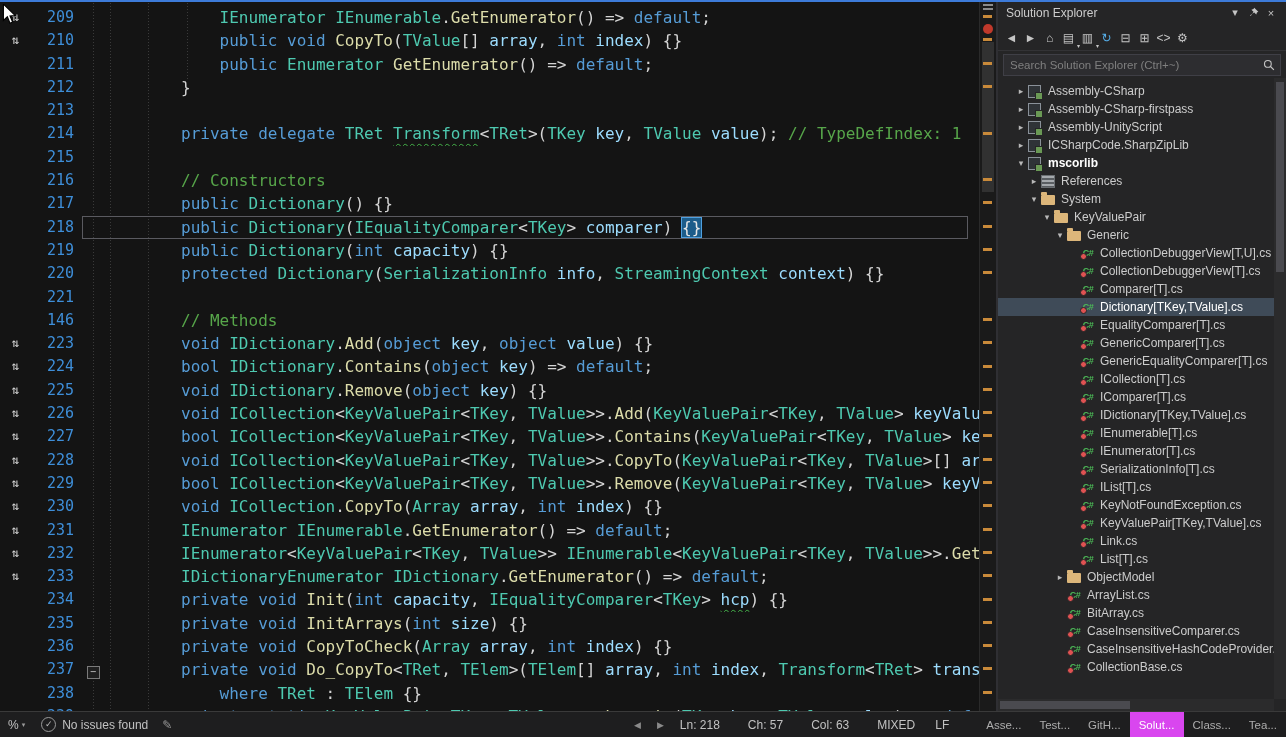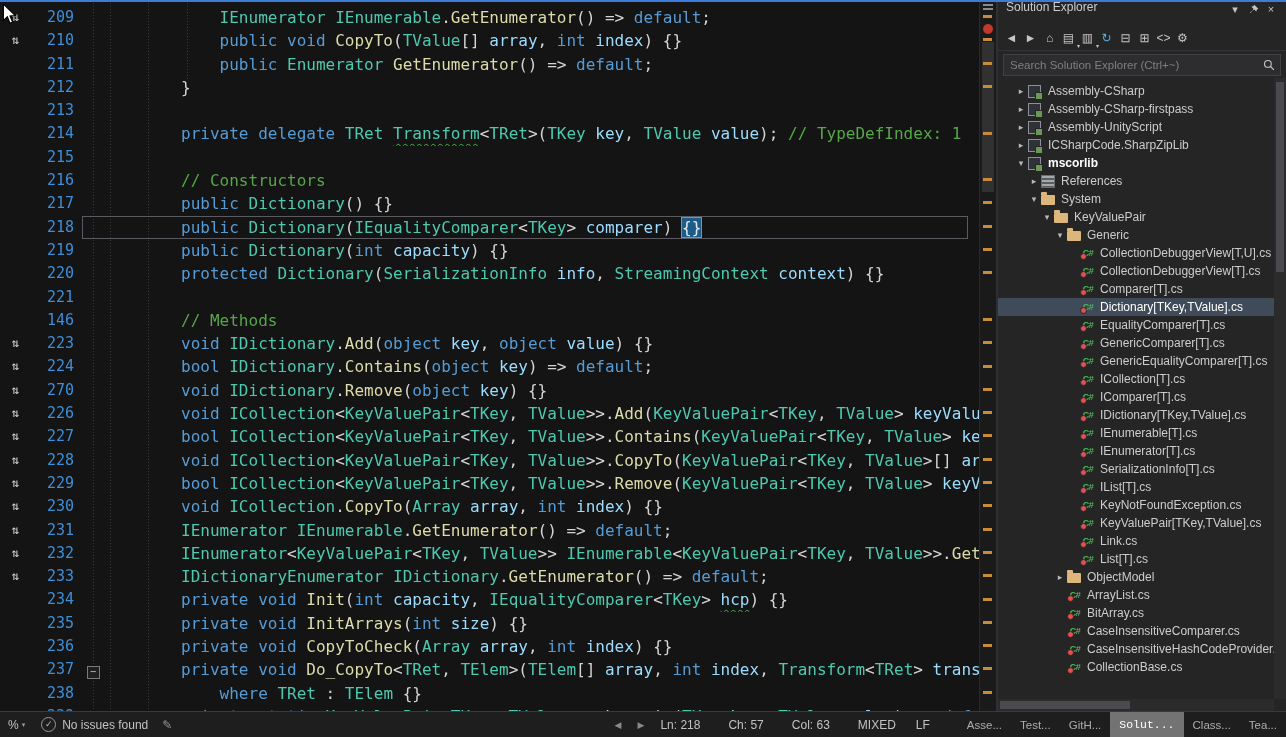--- a/index.html
+++ b/index.html
@@ -31,21 +31,21 @@
   .grip{position:absolute;top:4px;left:3px;width:10px;height:2px;background:#8a8a8a;box-shadow:0 4px 0 #8a8a8a;}
   .redmark{position:absolute;top:24px;left:3px;width:10px;height:10px;border-radius:50%;background:#c0392b;}
   .ed-thumb{position:absolute;left:2px;right:2px;top:42px;height:150px;background:rgba(120,120,120,.25);}
   .mark{position:absolute;left:3px;width:9px;height:3px;background:#c98a3a;}
   .cursor{position:absolute;left:2px;top:4px;z-index:70;}
 
   .vsep{width:2px;background:#2f2f33;flex:none;}
 
   
   .sidebar{width:288px;flex:none;background:#252526;position:relative;display:flex;flex-direction:column;color:#cccccc;}
-  .se-title{height:25px;display:flex;padding:0 6px 0 8px;font-size:12px;flex:none;}
+  .se-title{height:25px;display:flex;align-items:center;padding:0 6px 0 8px;font-size:12px;flex:none;}
   .se-title .sp{flex:1}
   .tico{width:18px;height:18px;display:inline-flex;align-items:center;justify-content:center;color:#c5c5c5;font-size:11px;}
   .se-toolbar{height:25px;display:flex;align-items:center;padding:0 4px;flex:none;border-bottom:1px solid #333336;}
   .tbi{width:19px;height:19px;display:inline-flex;align-items:center;justify-content:center;color:#c5c5c5;font-size:12px;position:relative;}
   .tbi .caret{position:absolute;right:-2px;bottom:-2px;font-size:6px;color:#c5c5c5;}
   .tbi.accent{color:#56aee8;}
   .se-search{height:24px;margin:3px 5px 2px 5px;position:relative;flex:none;}
   .se-search input{width:100%;height:22px;box-sizing:border-box;background:#2d2d30;border:1px solid #3f3f46;
                    color:#cccccc;font-size:11.5px;padding:0 24px 0 6px;font-family:"Liberation Sans",sans-serif;outline:none;}
   .se-search input::placeholder{color:#7f7f7f;}
@@ -78,21 +78,21 @@
   .zoom .caret{font-size:7px;color:#9a9a9a;}
   .issue{display:flex;align-items:center;gap:6px;margin-left:16px;}
   .chk{width:13px;height:13px;border:1px solid #9a9a9a;border-radius:50%;font-size:9px;line-height:12px;text-align:center;color:#bcbcbc;flex:none;}
   .pencil{margin-left:14px;color:#9a9a9a;font-size:12px;}
   .sbspacer{flex:1;}
   .navarr{color:#8a8a8a;font-size:9px;margin-right:16px;}
   .pos{margin-right:28px;}
   .pos.small{margin-right:20px;}
   .tabs{display:flex;align-self:stretch;align-items:stretch;margin-left:8px;}
   .tab{padding:0 9px;display:flex;align-items:center;color:#adadad;font-size:11.5px;}
-  .tab.active{background:#737373;color:#ffffff;font-family:Liberation Mono, monospace;}
+  .tab.active{background:#d946ef;color:#ffffff;}
 </style>
 </head>
 <body>
 
 <div class="app">
   <div class="topline"></div>
 
   <div class="main">
 
     <div class="editor">
@@ -225,21 +225,21 @@
           <div class="row">
             <span class="glyph">⇅</span>
             <span class="lnum">224</span>
             <span class="content">
               <span class="fold"></span>
               <span class="ltext"><span class="t-o">        </span><span class="t-k">bool</span><span class="t-o"> </span><span class="t-y">IDictionary</span><span class="t-o">.</span><span class="t-m">Contains</span><span class="t-o">(</span><span class="t-k">object</span><span class="t-o"> </span><span class="t-p">key</span><span class="t-o">) =&gt; </span><span class="t-k">default</span><span class="t-o">;</span></span>
             </span>
           </div>
           <div class="row">
             <span class="glyph">⇅</span>
-            <span class="lnum">270</span>
+            <span class="lnum">225</span>
             <span class="content">
               <span class="fold"></span>
               <span class="ltext"><span class="t-o">        </span><span class="t-k">void</span><span class="t-o"> </span><span class="t-y">IDictionary</span><span class="t-o">.</span><span class="t-m">Remove</span><span class="t-o">(</span><span class="t-k">object</span><span class="t-o"> </span><span class="t-p">key</span><span class="t-o">) {}</span></span>
             </span>
           </div>
           <div class="row">
             <span class="glyph">⇅</span>
             <span class="lnum">226</span>
             <span class="content">
               <span class="fold"></span>

